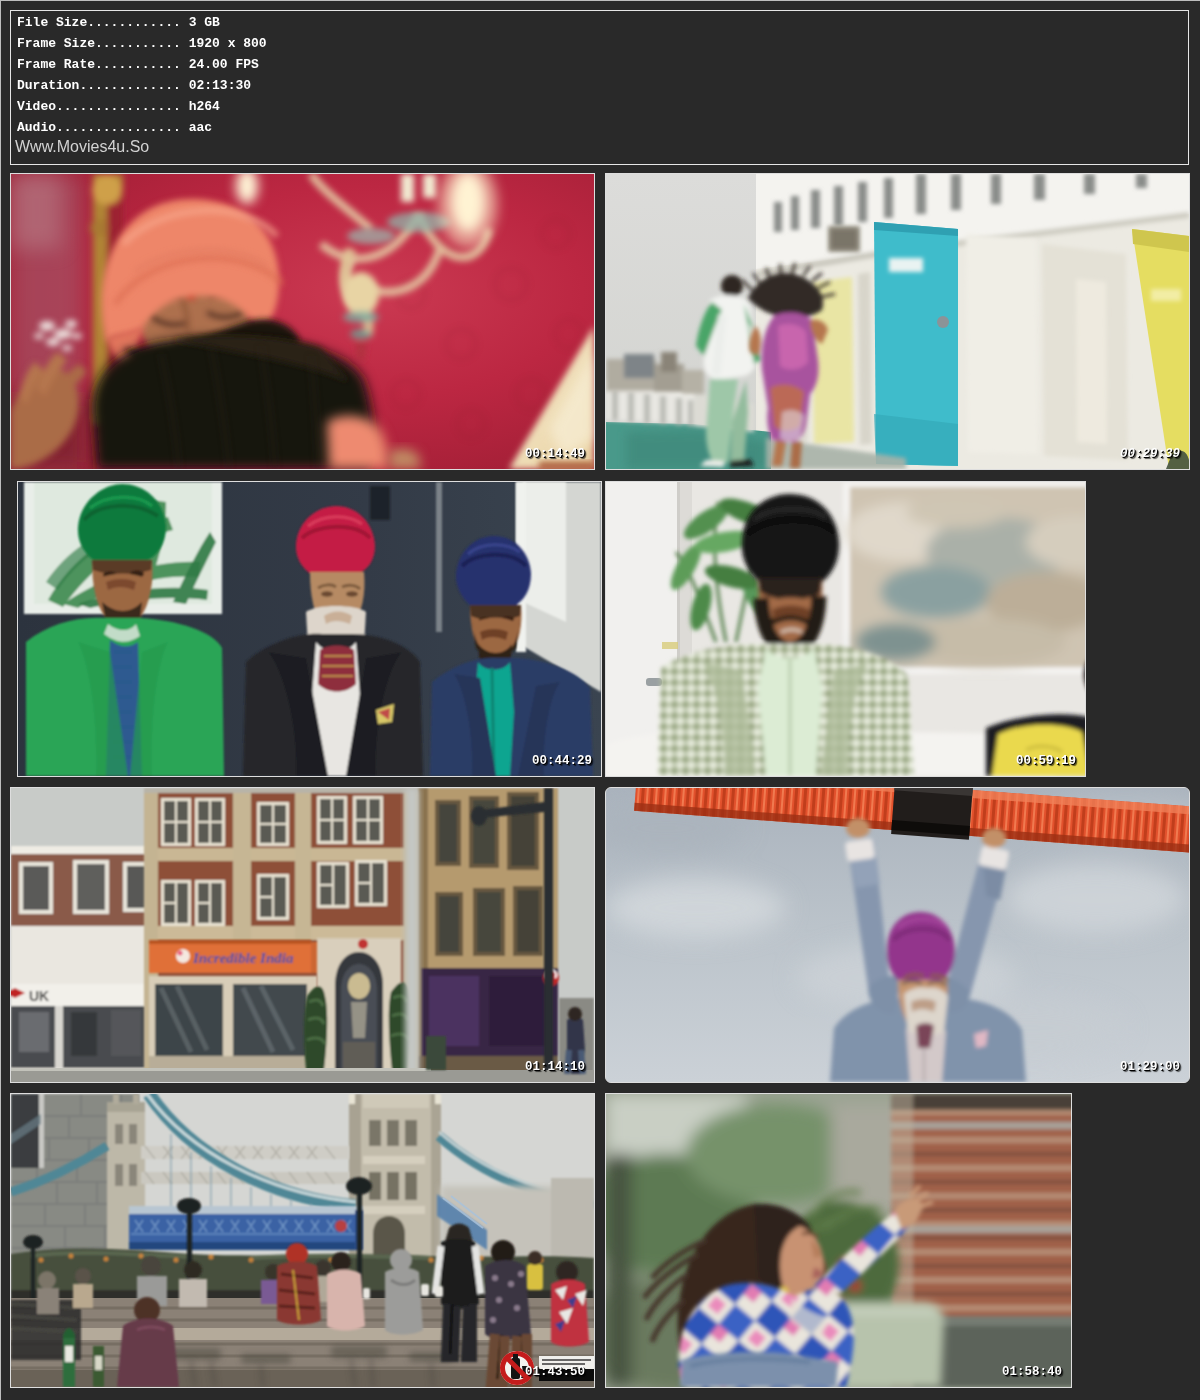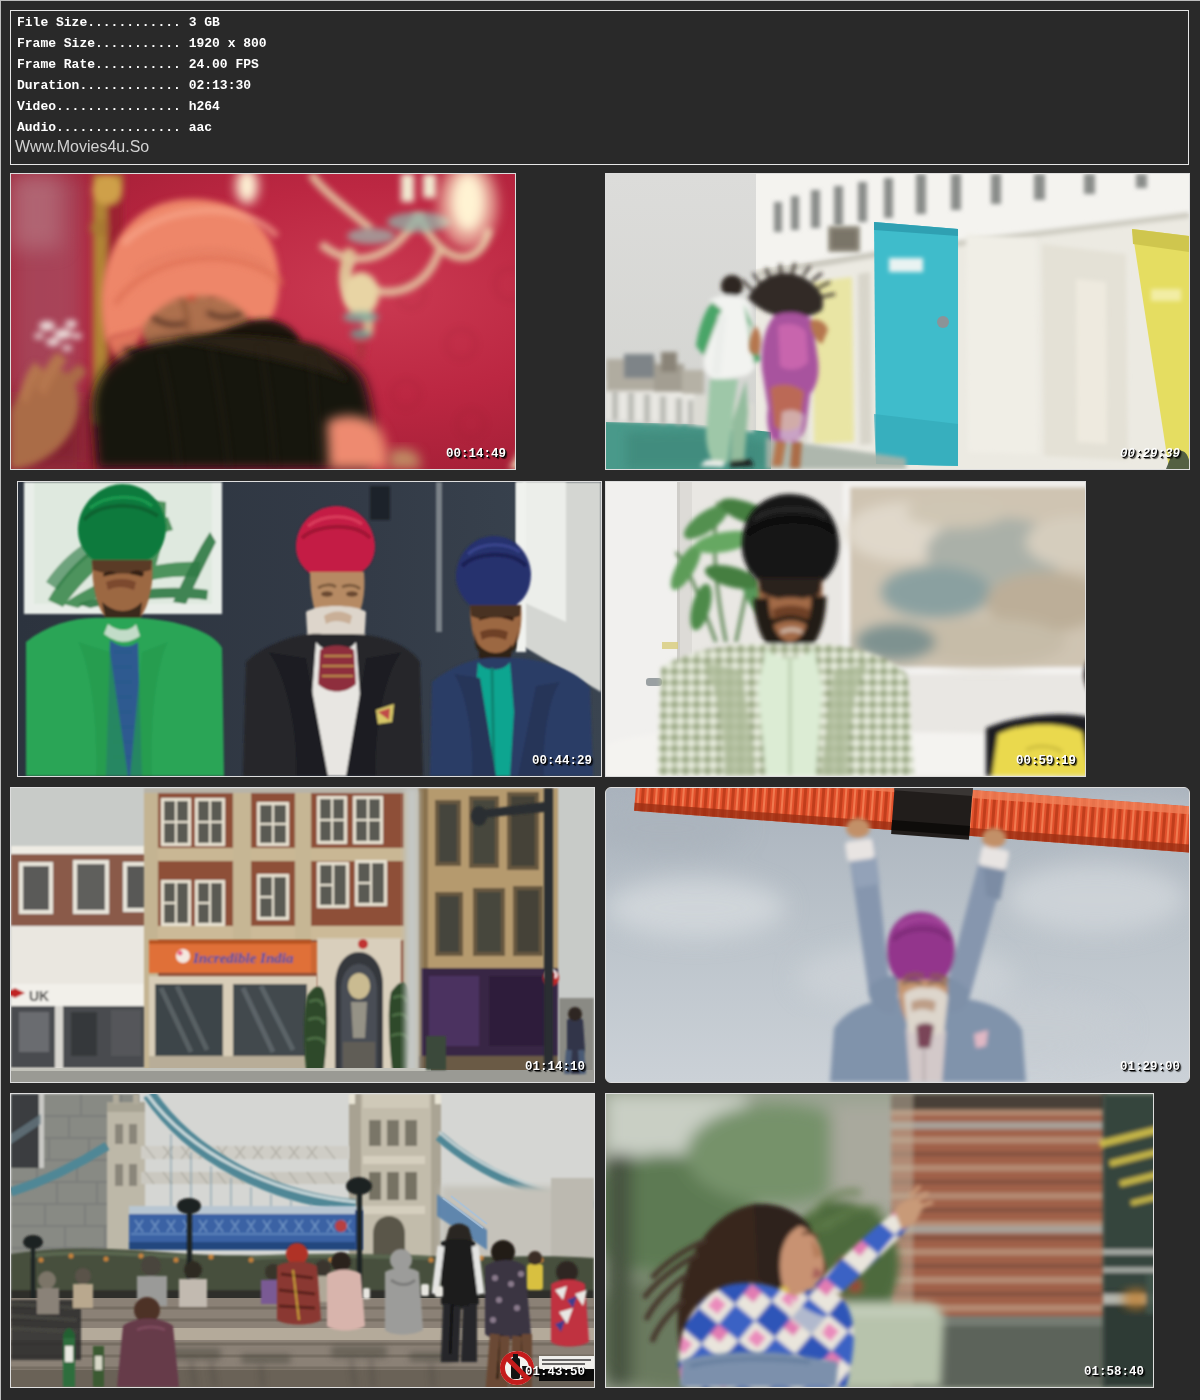--- a/index.html
+++ b/index.html
@@ -18,21 +18,21 @@
 <div id="hdr">
 <pre>File Size............ 3 GB
 Frame Size........... 1920 x 800
 Frame Rate........... 24.00 FPS
 Duration............. 02:13:30
 Video................ h264
 Audio................ aac</pre>
 <div id="site">Www.Movies4u.So</div>
 </div>
 
-<div class="shot" id="s1" style="left:10px;top:173px;width:506px;height:297px;background:#3b82f6;">
+<div class="shot" id="s1" style="left:10px;top:173px;width:585px;height:297px;background:#3b82f6;">
 <svg width="583" height="295" viewBox="0 0 583 295">
 <defs>
 <filter id="f1b6" x="-30%" y="-30%" width="160%" height="160%">
           <feGaussianBlur stdDeviation="6"></feGaussianBlur>
         </filter>
 <filter id="f1b3" x="-30%" y="-30%" width="160%" height="160%">
           <feGaussianBlur stdDeviation="3"></feGaussianBlur>
         </filter>
 <filter id="f1b10" x="-40%" y="-40%" width="180%" height="180%">
           <feGaussianBlur stdDeviation="10"></feGaussianBlur>
@@ -841,21 +841,21 @@
 <circle cx="506" cy="274" r="14.5" fill="none" stroke="#c41c1c" stroke-width="5"></circle>
 <rect x="500" y="264" width="9" height="21" rx="2" fill="#141414"></rect>
 <rect x="502" y="260" width="5" height="6" fill="#141414"></rect>
 <path d="M511,272 L517,272 L515,279 L517,284 L510,284 L512,279 Z" fill="#141414"></path>
 <path d="M494,262 L518,286" stroke="#c41c1c" stroke-width="5"></path>
 </g>
 </svg>
 <div class="ts">01:43:50</div>
 </div>
 
-<div class="shot" id="s8" style="left:605px;top:1093px;width:549px;height:295px;background:#8a8a80;">
+<div class="shot" id="s8" style="left:605px;top:1093px;width:467px;height:295px;background:#8a8a80;">
 <svg width="583" height="293" viewBox="0 0 583 293">
 <defs>
 <filter id="f8b2" x="-30%" y="-30%" width="160%" height="160%">
           <feGaussianBlur stdDeviation="2"></feGaussianBlur>
         </filter>
 <filter id="f8b4" x="-30%" y="-30%" width="160%" height="160%">
           <feGaussianBlur stdDeviation="4"></feGaussianBlur>
         </filter>
 <filter id="f8b8" x="-40%" y="-40%" width="180%" height="180%">
           <feGaussianBlur stdDeviation="8"></feGaussianBlur>

